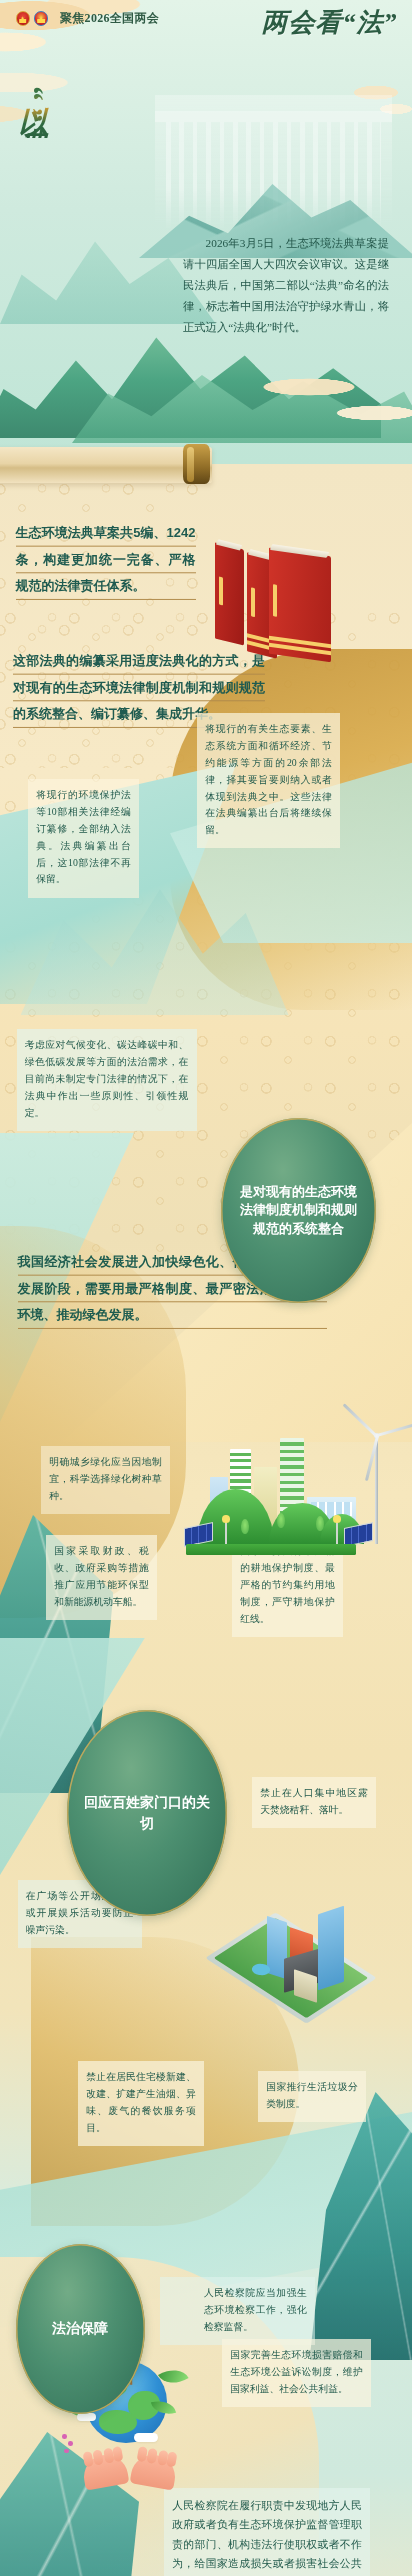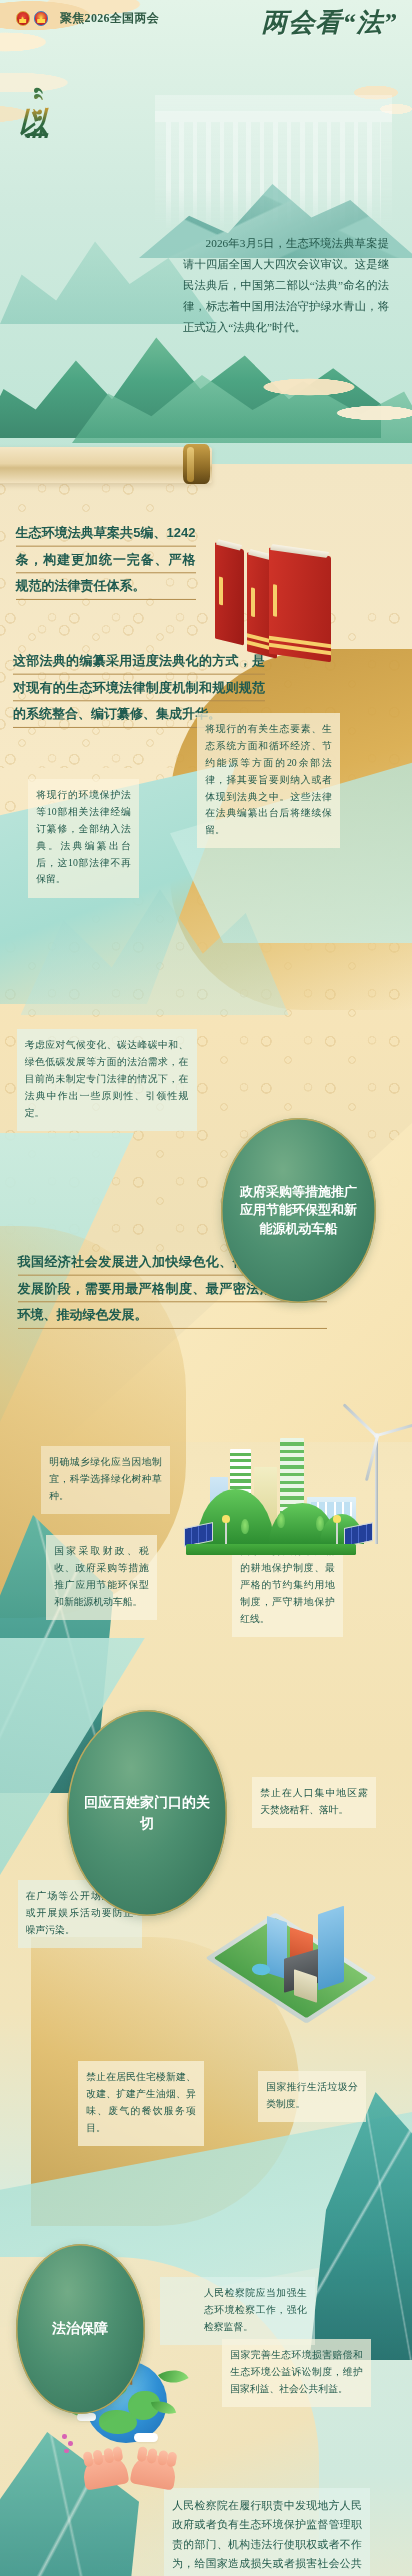--- a/index.html
+++ b/index.html
@@ -528,21 +528,21 @@
     </div>
   </div>
 
   <div class="ruled r-method">这部法典的编纂采用适度法典化的方式，是对现有的生态环境法律制度机制和规则规范的系统整合、编订纂修、集成升华。</div>
 
   <div class="card cream c-law10">将现行的环境保护法等10部相关法律经编订纂修，全部纳入法典。法典编纂出台后，这10部法律不再保留。</div>
   <div class="card pale c-law20">将现行的有关生态要素、生态系统方面和循环经济、节约能源等方面的20余部法律，择其要旨要则纳入或者体现到法典之中。这些法律在法典编纂出台后将继续保留。</div>
   <div class="card mint c-climate">考虑应对气候变化、碳达峰碳中和、绿色低碳发展等方面的法治需求，在目前尚未制定专门法律的情况下，在法典中作出一些原则性、引领性规定。</div>
 
   <div class="oval o-modern">
-    <span class="otext">政府采购等措施推广应用节能环保型和新能源机动车船</span>
+    <span class="otext">是对现有的生态环境法律制度机制和规则规范的系统整合</span>
   </div>
 
   <div class="ruled r-econ">我国经济社会发展进入加快绿色化、低碳化的高质量发展阶段，需要用最严格制度、最严密法治保护生态环境、推动绿色发展。</div>
 
   <div class="eco-city">
     <span class="ec-b ec-b1"></span>
     <span class="ec-b ec-b2"></span>
     <span class="ec-b ec-b3"></span>
     <span class="ec-b ec-b4"></span>
     <span class="ec-b ec-b5"></span>

